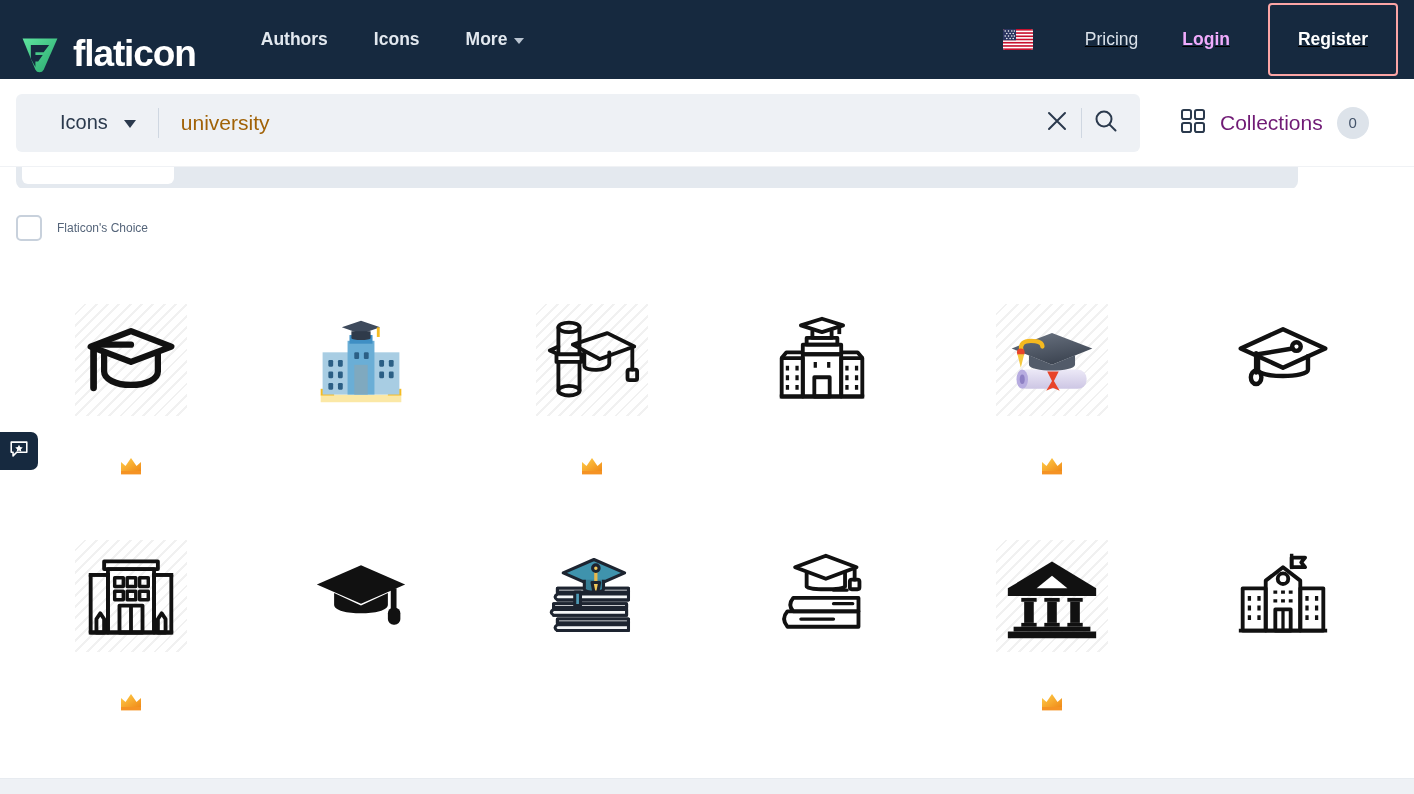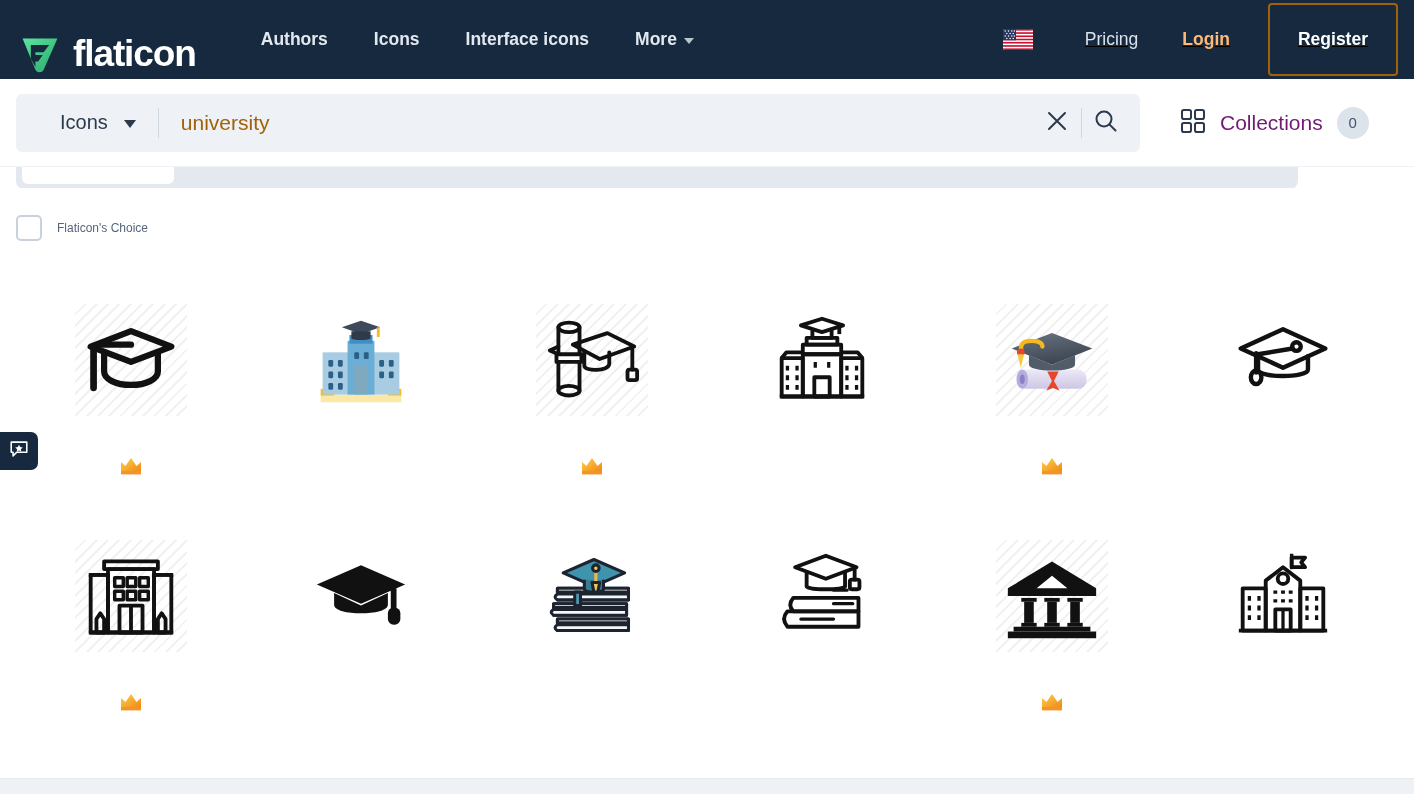--- a/index.html
+++ b/index.html
@@ -79,23 +79,23 @@
     cursor: pointer;
   }
   .hr-link {
     color: #dbe2ea;
     font-size: 17.5px;
     font-weight: 400;
     padding: 10px 22px;
     cursor: pointer;
     white-space: nowrap;
   }
-  .hr-link.bold { font-weight: 700; color: #fdba74; }
+  .hr-link.bold { font-weight: 700; color: #f0abfc; }
   .register-btn {
-    border: 2px solid #a16207;
+    border: 2px solid #fca5a5;
     color: #ffffff;
     font-size: 17.5px;
     font-weight: 700;
     padding: 24px 28px;
     border-radius: 4px;
     background: transparent;
     cursor: pointer;
     margin-left: 16px;
     white-space: nowrap;
     font-family: "Liberation Sans", sans-serif;
@@ -328,23 +328,20 @@
     </span>
     <span class="brand-word">flaticon</span>
   </div>
 
   <nav class="nav">
     <div class="nav-item">
       <span>Authors</span>
     </div>
     <div class="nav-item">
       <span>Icons</span>
-    </div>
-    <div class="nav-item">
-      <span>Interface icons</span>
     </div>
     <div class="nav-item">
       <span>More</span>
       <span class="caret"></span>
     </div>
   </nav>
 
   <div class="header-right">
     <span class="flag">
       <svg width="30" height="21" viewBox="0 0 30 21">

